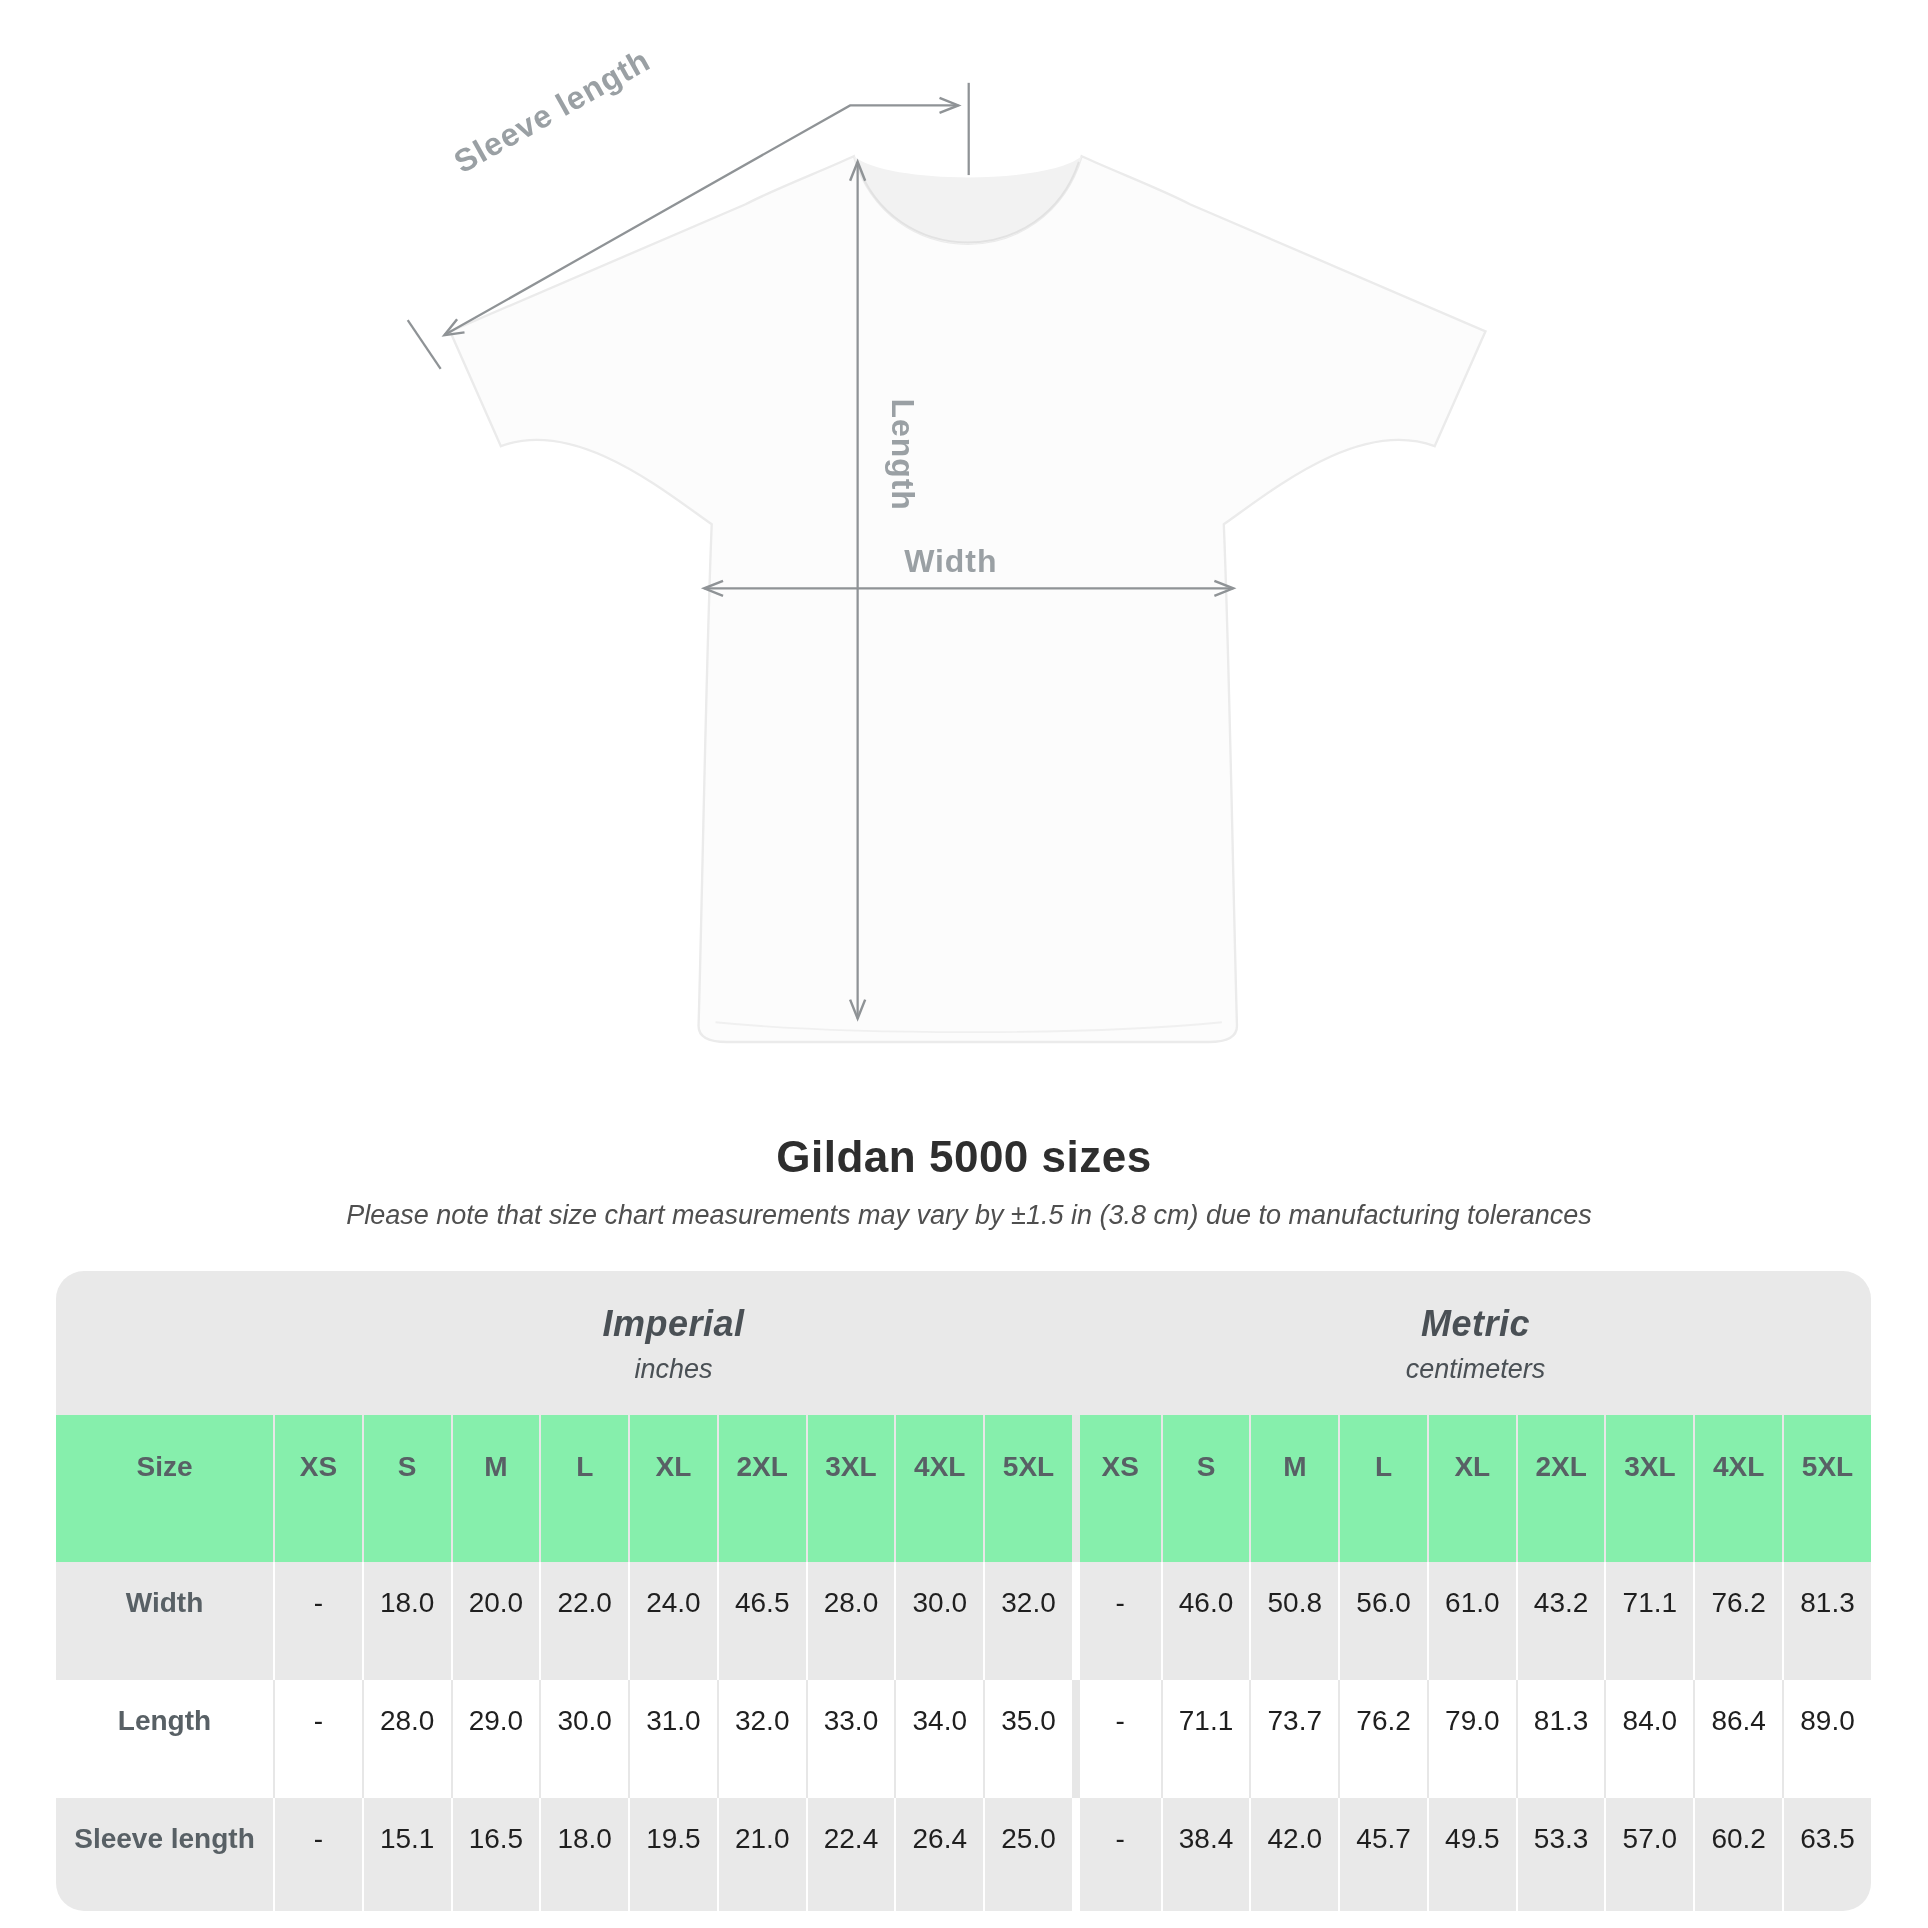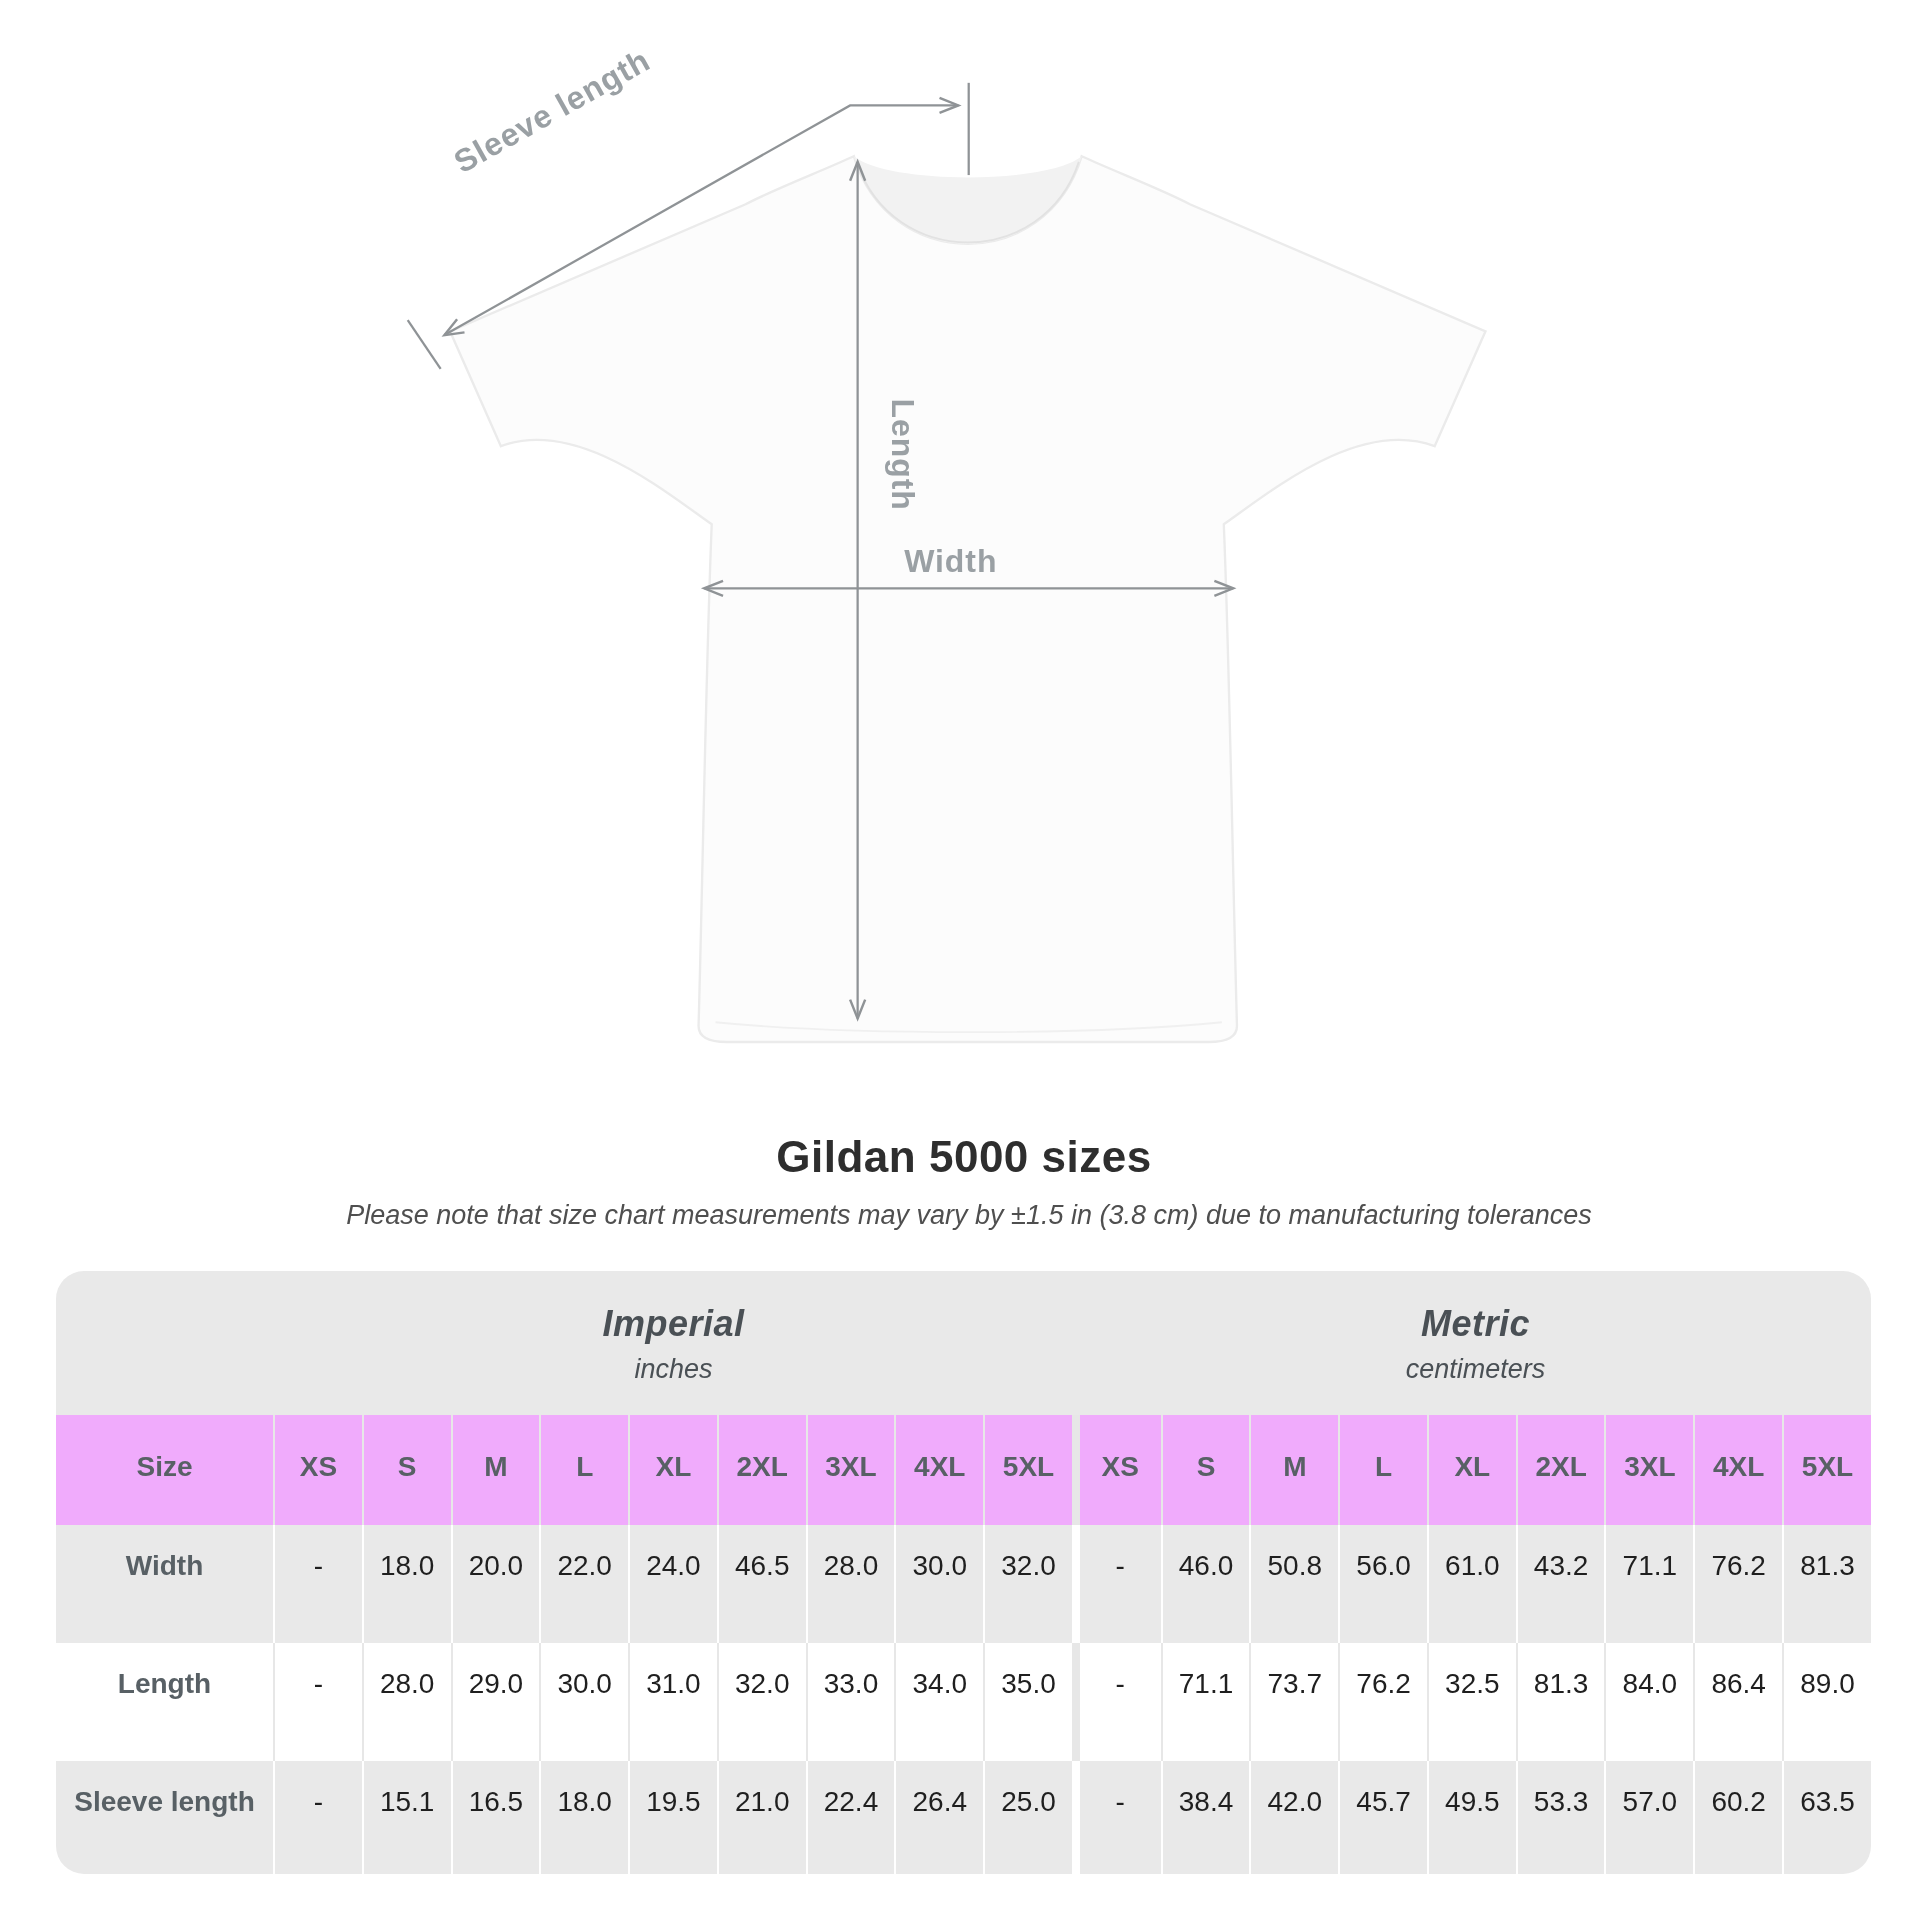--- a/index.html
+++ b/index.html
@@ -27,21 +27,21 @@
     position:absolute; top:1271px; left:56px; width:1815px;
     border-collapse:separate; border-spacing:0; table-layout:fixed;
   }
   #size-table td { vertical-align:top; text-align:center; }
   tr.band-row td { background:var(--band-bg,#e9e9e9); height:144px; }
   td.corner-tl { border-top-left-radius:28px; }
   td.corner-tr { border-top-right-radius:28px; }
   .group-label { margin-top:32px; font-size:36px; font-weight:bold; font-style:italic;
                  color:var(--group-label-color,#4a5055); letter-spacing:0.5px; }
   .group-sub   { margin-top:8.5px; font-size:27px; font-style:italic; color:var(--group-label-color,#4a5055); }
-  tr.size-row td { background:#f0abfc; height:110px; padding-top:36px;
+  tr.size-row td { background:#86efac; height:147px; padding-top:36px;
                    font-weight:bold; font-size:28px; color:var(--header-label-color,#586065); }
   tr.data-row td { height:118px; padding-top:25.4px; font-size:28px; color:var(--value-color,#1f1f1f); }
   tr.data-row.last td { height:113px; }
   tr.data-row.gray td { background:var(--band-bg,#e9e9e9); }
   td.row-label { font-weight:bold; color:var(--header-label-color,#586065) !important; }
   tr.size-row td + td,
   tr.data-row.white td + td { border-left:2.8px solid var(--sep-light,#e7e7e7);margin-left:39px; }
   tr.data-row.gray td + td  { border-left:2.8px solid #ffffff; }
   tr.band-row td + td { border-left:2.8px solid transparent; }
   #size-table td.group-start { border-left-width:8.5px; }
@@ -165,21 +165,21 @@
           <td>30.0</td>
           <td>31.0</td>
           <td>32.0</td>
           <td>33.0</td>
           <td>34.0</td>
           <td>35.0</td>
           <td class="group-start">-</td>
           <td>71.1</td>
           <td>73.7</td>
           <td>76.2</td>
-          <td>32.5</td>
+          <td>79.0</td>
           <td>81.3</td>
           <td>84.0</td>
           <td>86.4</td>
           <td>89.0</td>
         </tr>
         <tr class="data-row gray last">
           <td class="row-label">Sleeve length</td>
           <td>-</td>
           <td>15.1</td>
           <td>16.5</td>

